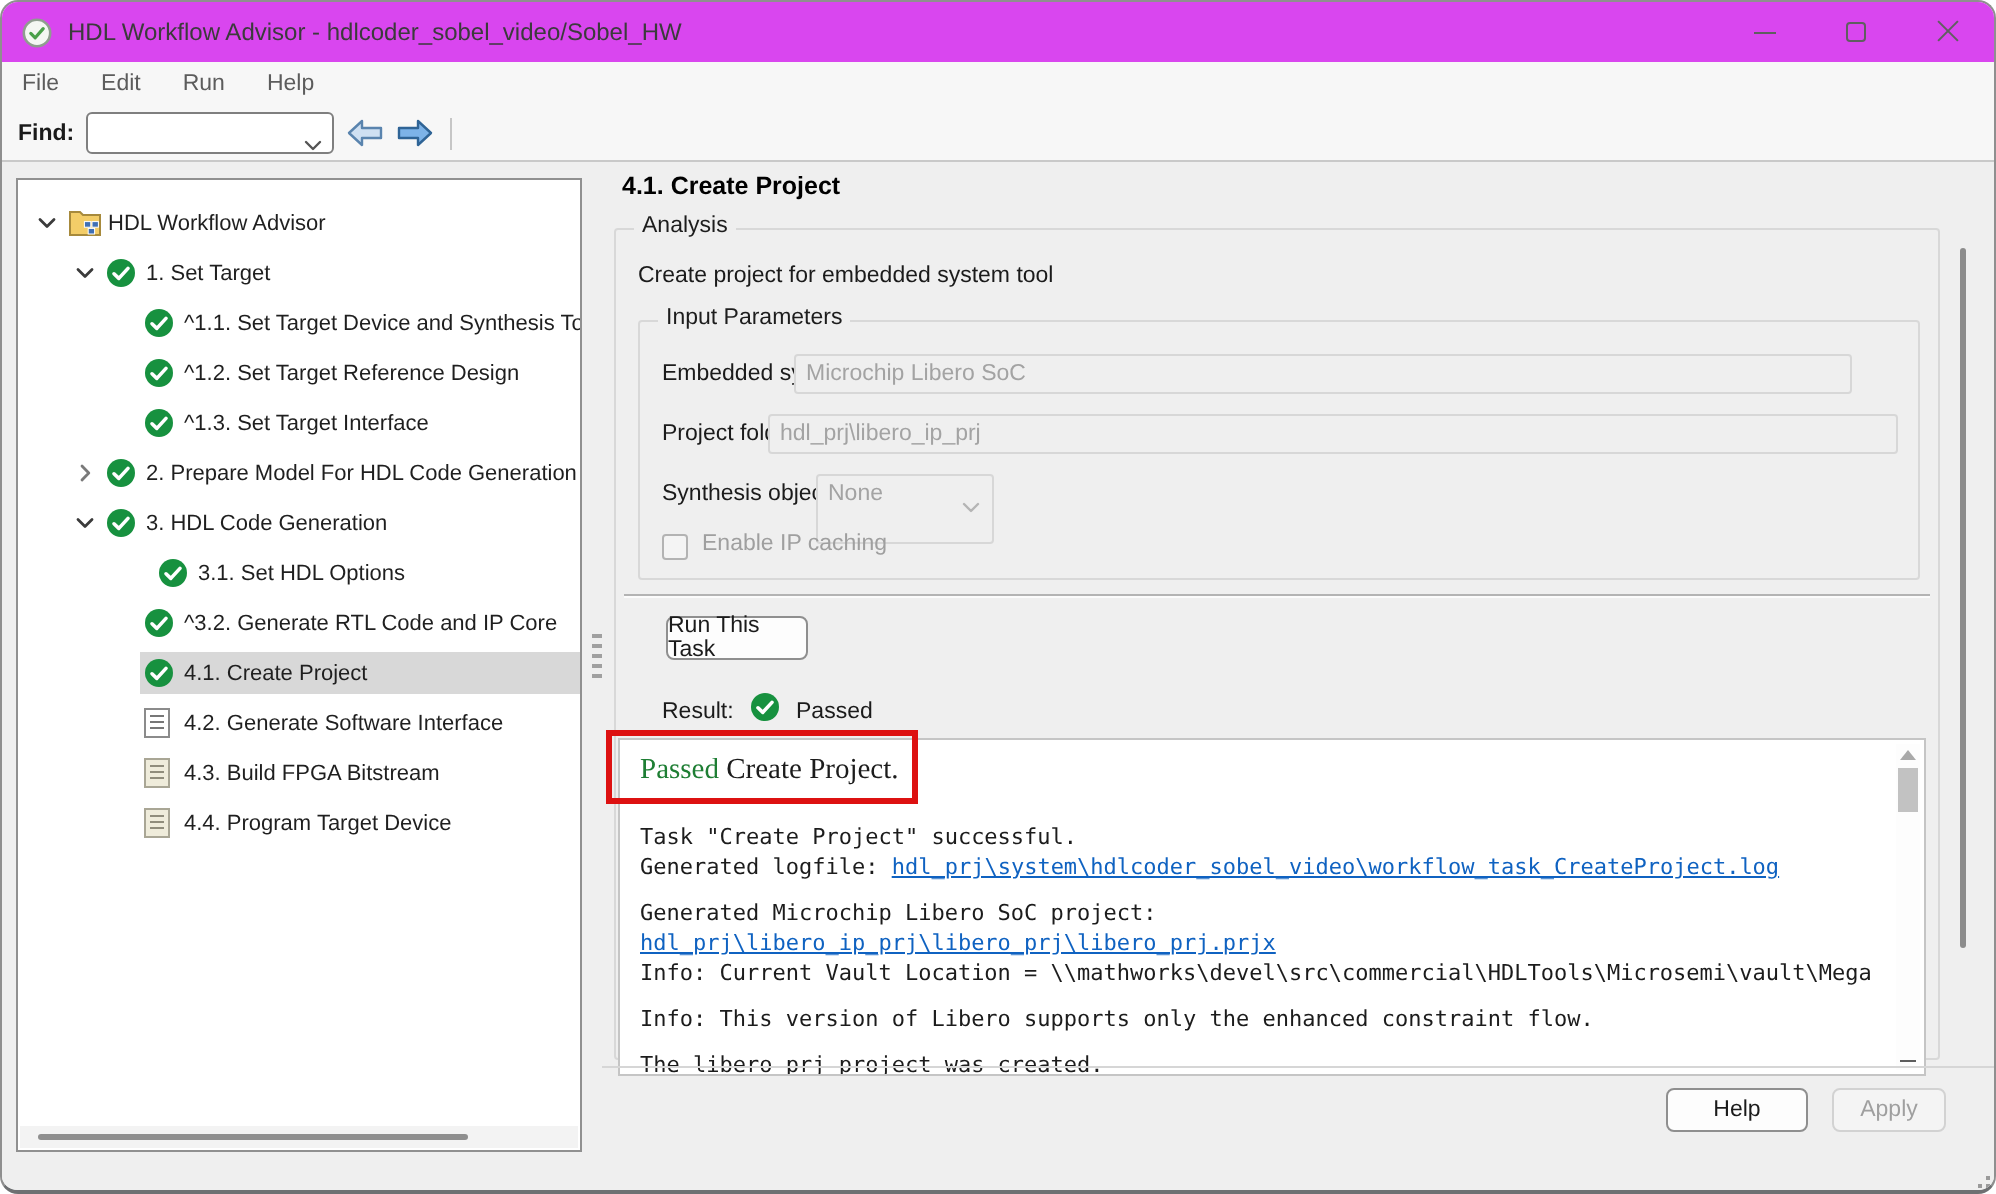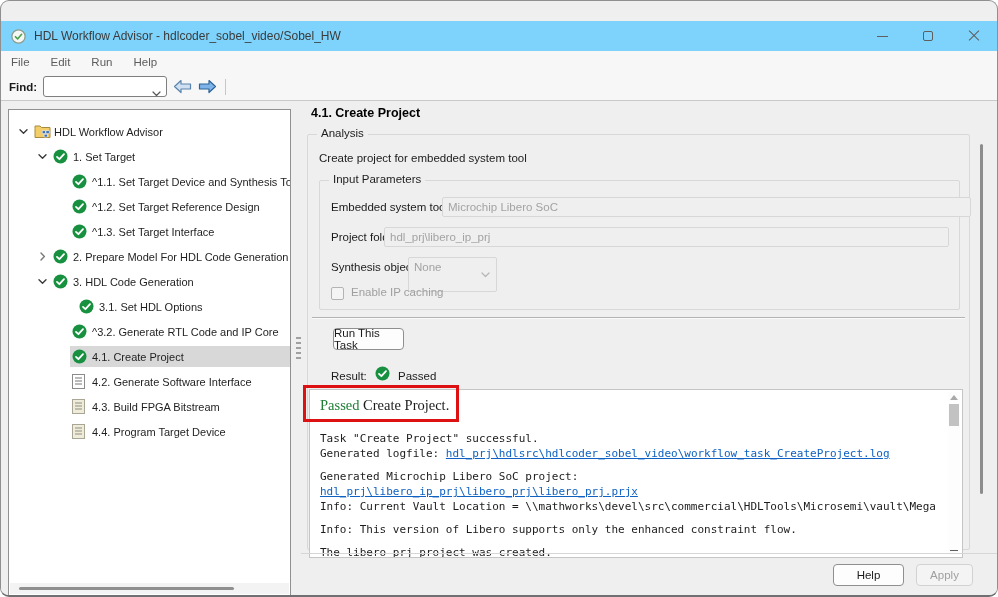--- a/index.html
+++ b/index.html
@@ -7,21 +7,21 @@
   body { font-family: "Liberation Sans", sans-serif; }
 
   .window {
     position: relative; width: 998px; height: 597px;
     background: #efefef;
     border: 1px solid #8f8f8f; border-bottom: 2px solid #6e7072;
     border-radius: 9px; overflow: hidden;
   }
 
   
-  .titlebar { height: 30px; background: #7dd3fc; display: flex; align-items: center; margin-top: 20px; }
+  .titlebar { height: 30px; background: #d946ef; display: flex; align-items: center; }
   .title-icon { margin-left: 10px; width: 15px; height: 15px; display:inline-flex; }
   .title-text { margin-left: 8px; font-size: 12px; color: #3b3b3b; }
   .win-controls { margin-left: auto; display: flex; height: 100%; }
   .win-btn { width: 46px; height: 100%; display:flex; align-items:center; justify-content:center; }
   .glyph-min { width: 11px; height: 1px; background:#5f5f5f; }
   .glyph-max { width: 10px; height: 10px; border:1px solid #5f5f5f; border-radius:2px; }
   .glyph-close { position:relative; width: 12px; height: 12px; }
   .glyph-close::before, .glyph-close::after {
     content:""; position:absolute; left:-1px; top:5px; width:14px; height:1px; background:#5f5f5f;
   }
@@ -69,21 +69,21 @@
   .groupbox { position:absolute; border:1px solid #d8d8d8; border-radius:2px; }
   .analysis-box { left:306px; top:33px; width:663px; height:416px; }
   .input-box   { left:318px; top:79px; width:641px; height:130px; }
   .legend { position:absolute; left:9px; top:-8px; background:#efefef; padding:0 4px;
     font-size:11.5px; color:#1d1d1d; white-space:nowrap; }
   .description { position:absolute; left:318px; top:51px; font-size:11.5px; color:#1b1b1b; }
 
   .form-label { position:absolute; font-size:11.5px; color:#1b1b1b; white-space:nowrap; }
   .form-field { position:absolute; height:20px; background:#efefef; border:1px solid #d7d7d7; border-radius:2px;
     font-size:11.5px; color:#a3a3a3; line-height:18px; padding-left:5px; white-space:nowrap; overflow:hidden; }
-  .lbl-tool { left:330px; top:100px; }  .fld-tool { left:441px; top:96px;  width:529px; }
+  .lbl-tool { left:330px; top:100px; }  .fld-tool { left:396px; top:96px;  width:529px; }
   .lbl-folder { left:330px; top:130px; } .fld-folder { left:383px; top:126px; width:565px; }
   .lbl-synth { left:330px; top:160px; }
   .fld-synth { left:407px; top:156px; width:89px; height:35px; }
   .fld-synth .dd-chev { position:absolute; right:6px; top:7px; }
   .checkbox { position:absolute; left:330px; top:186px; width:13px; height:13px;
     border:1px solid #b3b3b3; border-radius:2px; background:#f4f4f4; }
   .lbl-check { left:350px; top:185px; color:#9f9f9f; }
 
   .separator { position:absolute; left:311px; top:216px; width:653px; height:2px;
     border-top:1px solid #b3b3b3; border-bottom:1px solid #fbfbfb; }
@@ -428,21 +428,21 @@
         </svg>
     </span>
     <span class="result-value">Passed</span>
 
     <div class="log-area">
       <div class="log-headline">
         <span class="hl-passed">Passed</span><span> Create Project.</span>
       </div>
       <div class="log-lines">
           <div class="log-line"><span>Task "Create Project" successful.</span></div>
-          <div class="log-line"><span>Generated logfile: </span><span class="log-link">hdl_prj\hdlsrc\hdlcoder_sobel_video\workflow_task_CreateProject.log</span></div>
+          <div class="log-line"><span>Generated logfile: </span><span class="log-link">hdl_prj\system\hdlcoder_sobel_video\workflow_task_CreateProject.log</span></div>
           <div class="log-line blank"></div>
           <div class="log-line"><span>Generated Microchip Libero SoC project:</span></div>
           <div class="log-line"><span class="log-link">hdl_prj\libero_ip_prj\libero_prj\libero_prj.prjx</span></div>
           <div class="log-line"><span>Info: Current Vault Location = \\mathworks\devel\src\commercial\HDLTools\Microsemi\vault\MegaVault_v202</span></div>
           <div class="log-line blank"></div>
           <div class="log-line"><span>Info: This version of Libero supports only the enhanced constraint flow.</span></div>
           <div class="log-line blank"></div>
           <div class="log-line"><span>The libero_prj project was created.</span></div>
         </div>
       <div class="ta-scrollbar">

